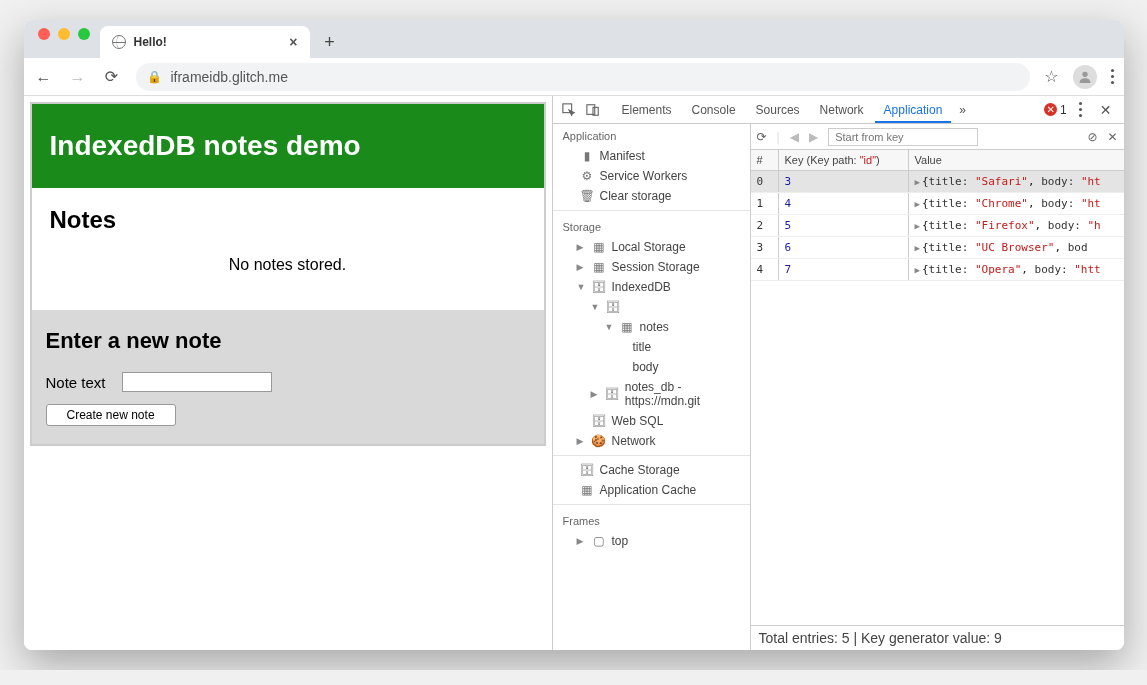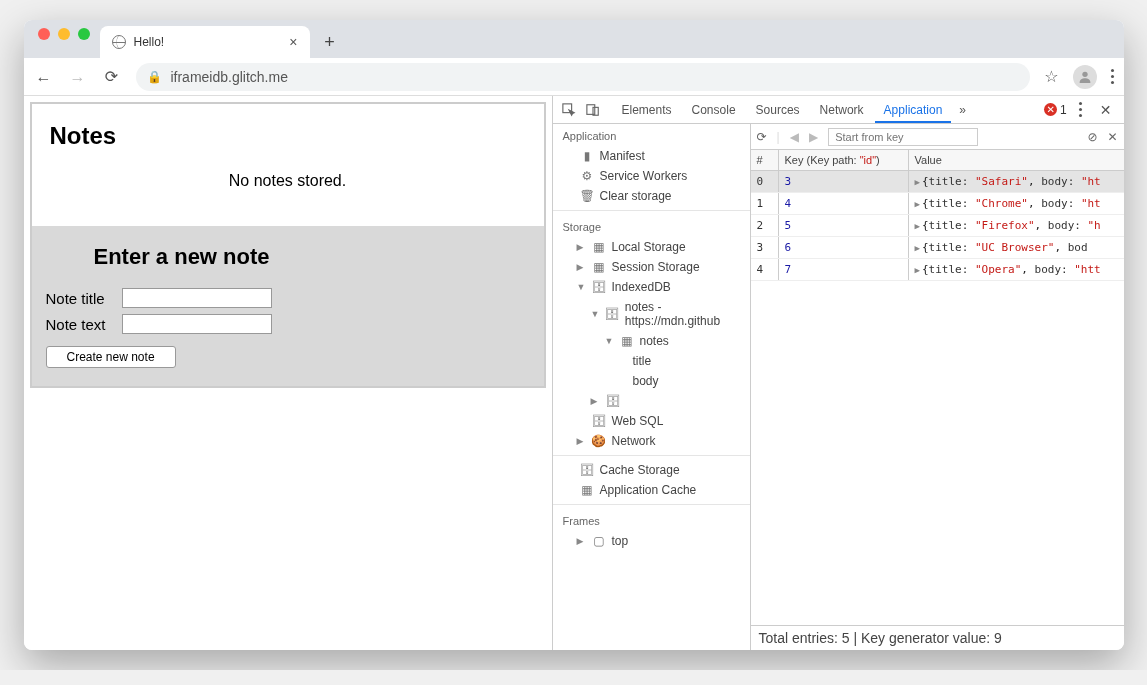--- a/index.html
+++ b/index.html
@@ -24,21 +24,21 @@
   display: flex;
   align-items: flex-end;
   padding-left: 8px;
 }
 .traffic-lights { display:flex; gap:8px; padding: 0 10px 10px 6px; align-self:center;}
 .traffic-lights span { width:12px; height:12px; border-radius:50%; display:block;}
 .tl-red{background:#ff5f57;} .tl-yellow{background:#febc2e;} .tl-green{background:#28c840;}
 .tab {
   background:#fff; height:32px; display:flex; align-items:center;
   padding:0 12px; border-radius:8px 8px 0 0; min-width:210px; gap:8px;
-  font-size:12px; color:#333; position:relative;
+  font-size:12px; color:#333; position:relative;font-weight:bold;
 }
 .tab .globe { width:14px; height:14px; border:1px solid #777; border-radius:50%; position:relative;}
 .tab .globe::after{content:""; position:absolute; left:0; right:0; top:50%; border-top:1px solid #777;}
 .tab .globe::before{content:""; position:absolute; top:0; bottom:0; left:50%; border-left:1px solid #777; transform:scaleX(0.5); border-radius:50%; width:100%; margin-left:-50%;}
 .tab .close { margin-left:auto; font-size:14px; color:#555; }
 .new-tab { width:28px; height:28px; display:flex; align-items:center; justify-content:center; color:#444; font-size:18px; margin-left:6px; margin-bottom:2px;}
 
 
 .addr-bar {
   height: 38px; background:#fff; border-bottom:1px solid #ddd;
@@ -56,21 +56,21 @@
 
 
 .content { flex:1; display:flex; overflow:hidden;}
 .page-pane { width:48%; background:#fff; padding:0; overflow:auto;}
 .page-frame { border:2px solid #ccc; margin:6px; }
 .page-header { background:#1a8a1a; color:#fff; padding:26px 18px; font-size:28px; font-weight:bold; font-family: Arial, sans-serif;}
 .page-notes { padding:18px;}
 .page-notes h2{font:bold 24px Arial; margin-bottom:16px;}
 .no-notes{text-align:center; font:16px Arial; padding:6px 0 18px;}
 .page-form { background:#d9d9d9; padding:18px 14px;}
-.page-form h2{font:bold 22px Arial; margin-bottom:18px;margin-left:48px;}
+.page-form h2{font:bold 22px Arial; margin-bottom:18px;}
 .form-row{display:flex; align-items:center; gap:6px; margin-bottom:6px; font:15px Arial;}
 .form-row input{border:1px solid #999; height:20px; width:150px; background:#fff;}
 .form-row label{min-width:70px;}
 .create-btn{background:#fff; border:1px solid #999; font:12px Arial; padding:3px 20px; border-radius:3px; margin-top:6px;}
 
 
 .devtools { flex:1; display:flex; flex-direction:column; border-left:1px solid #ccc; background:#fff; font-size:12px; color:#333;}
 .dt-tabbar { height:28px; border-bottom:1px solid #ccc; display:flex; align-items:center; padding:0 6px; gap:4px;}
 .dt-ico { width:20px; height:20px; display:flex; align-items:center; justify-content:center; color:#666;}
 .dt-tabs { display:flex; gap:2px; margin-left:6px;}
@@ -155,30 +155,27 @@
           <i></i>
           <i></i>
         </span>
     </div>
   </div>
 
   <div class="content">
 
     <div class="page-pane">
       <div class="page-frame">
+        <div class="page-header">IndexedDB notes demo</div>
         <div class="page-notes">
           <h2>Notes</h2>
           <div class="no-notes">No notes stored.</div>
         </div>
         <div class="page-form">
           <h2>Enter a new note</h2>
-          <div class="form-row">
-            <label>Note title</label>
-            <input type="text" style="">
-          </div>
           <div class="form-row">
             <label>Note text</label>
             <input type="text" style="">
           </div>
           <button class="create-btn">Create new note</button>
         </div>
       </div>
     </div>
 
     <div class="devtools">
@@ -245,36 +242,36 @@
               <span>Session Storage</span>
             </div>
           <div class="sb-item l2">
               <span class="tri">▼</span>
               <span class="ico">🗄</span>
               <span>IndexedDB</span>
             </div>
           <div class="sb-item l3">
               <span class="tri">▼</span>
               <span class="ico">🗄</span>
-              <span>notes - https://mdn.github</span>
             </div>
           <div class="sb-item l4">
               <span class="tri">▼</span>
               <span class="ico">▦</span>
               <span>notes</span>
             </div>
           <div class="sb-item l6">
               <span>title</span>
             </div>
           <div class="sb-item l6">
               <span>body</span>
             </div>
           <div class="sb-item l3">
               <span class="tri">▶</span>
               <span class="ico">🗄</span>
+              <span>notes_db - https://mdn.git</span>
             </div>
           <div class="sb-item l2">
               <span class="tri" style="visibility:hidden">▶</span>
               <span class="ico">🗄</span>
               <span>Web SQL</span>
             </div>
           <div class="sb-item l2">
               <span class="tri">▶</span>
               <span class="ico">🍪</span>
               <span>Network</span>

